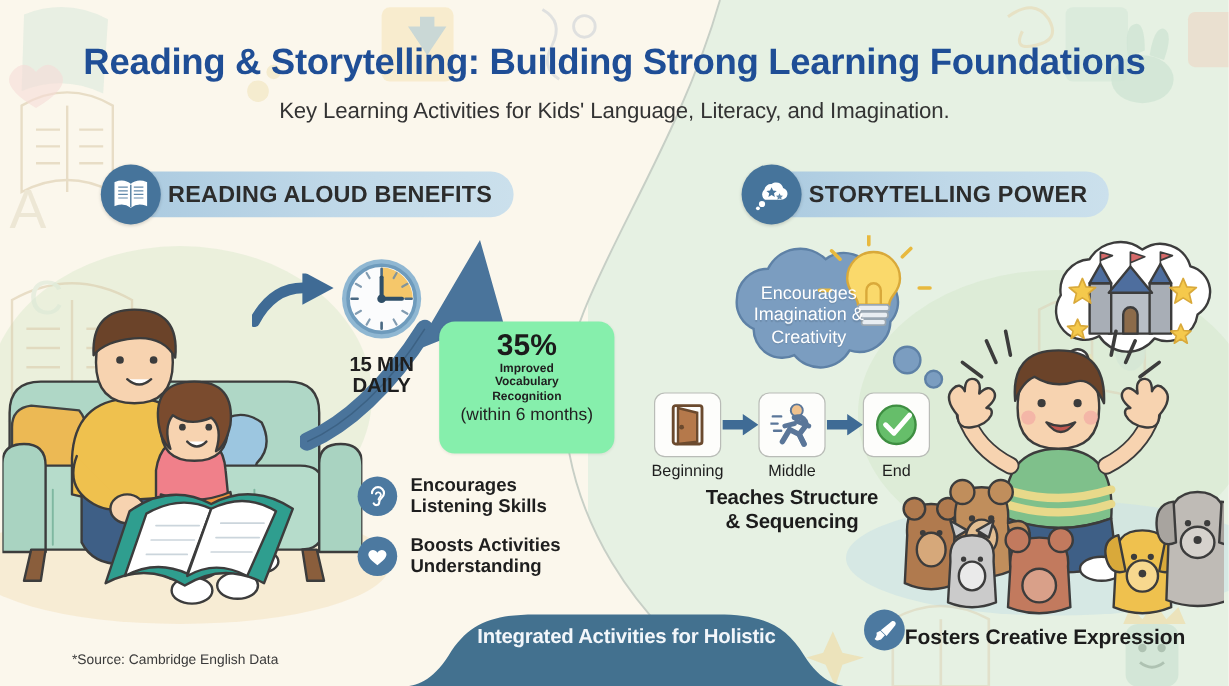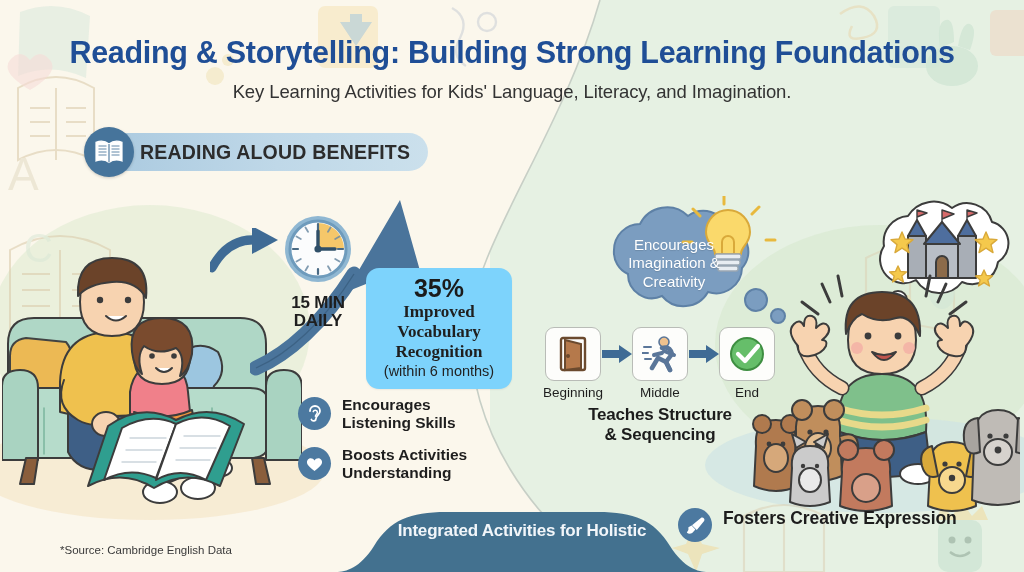--- a/index.html
+++ b/index.html
@@ -44,44 +44,44 @@
   .pill-label {
     font-size: 19.5px; font-weight: bold; color: #2C2C2C;
     letter-spacing: 0.2px; white-space: nowrap;
   }
   .pill-badge {
     position: absolute; left: -8px; top: -6px;
     width: 50px; height: 50px; border-radius: 50%;
     background: #46749B; display: flex; align-items: center; justify-content: center;
     box-shadow: 0 1px 3px rgba(0,0,0,.18);
   }
-  #pill-reading { left: 92px; top: 133px; }
+  #pill-reading { left: 92px; top: 143px; }
   #pill-story   { left: 626px; top: 143px; }
 
   
   .illus-left  { position: absolute; left: 2px;  top: 196px; width: 300px; height: 316px; z-index: 3;}
   .illus-right { position: absolute; right: 4px; top: 196px; width: 278px; height: 320px; z-index: 3;}
 
   
   .clock-wrap { position: absolute; left: 272px; top: 212px; width: 92px; text-align: center; z-index: 5; }
   .clock-label {
     margin-top: 4px; font-size: 17px; font-weight: bold; color: #1E1E1E;
     line-height: 1.08; letter-spacing: -0.2px;
   }
   .growth-arrow { position: absolute; left: 250px; top: 196px; width: 200px; height: 180px; z-index: 4; }
   .small-arrow  { position: absolute; left: 210px; top: 228px; width: 70px; height: 50px; z-index: 4; }
 
   .callout {
     position: absolute; left: 366px; top: 268px; width: 146px;
-    background: #7dd3fc; border-radius: 13px; z-index: 5;
-    padding: 7px 6px 9px; text-align: center;
+    background: #86efac; border-radius: 13px; z-index: 5;
+    padding: 7px 6px 23px; text-align: center;
     box-shadow: 0 1px 2px rgba(0,0,0,.06);
   }
   .callout-pct { font-size: 25px; font-weight: bold; color: #1B1B1B; line-height: 1.06; }
-  .callout-line { font-size: 17px; font-weight: bold; color: #1F1F1F; line-height: 1.18; font-family: Liberation Serif, serif; }
+  .callout-line { font-size: 10px; font-weight: bold; color: #1F1F1F; line-height: 1.18; }
   .callout-note { font-size: 14.5px; color: #222; line-height: 1.2; margin-top: 1px;}
 
   
   .bullets-left { position: absolute; left: 298px; top: 396px; z-index: 5; }
   .bullet { display: flex; align-items: center; gap: 11px; margin-bottom: 14px; }
   .bullet-dot {
     width: 33px; height: 33px; border-radius: 50%; background: #4C79A0;
     display: flex; align-items: center; justify-content: center; flex: 0 0 33px;
   }
   .bullet-text { font-size: 15.5px; font-weight: bold; color: #1E1E1E; line-height: 1.16; }
@@ -117,21 +117,21 @@
 
   
   .banner { position: absolute; left: 336px; bottom: 0; width: 372px; height: 66px; z-index: 8; }
   .banner-text {
     position: absolute; left: 0; right: 0; top: 14px;
     text-align: center; color: #F2F6FA; font-size: 17px; font-weight: bold;
     line-height: 1.25; letter-spacing: -0.2px;
   }
 
   
-  .fosters { position: absolute; left: 678px; top: 508px; display: flex; align-items: flex-start; gap: 11px; z-index: 8; }
+  .fosters { position: absolute; left: 720px; top: 508px; display: flex; align-items: flex-end; z-index: 8; }
   .fosters-text { font-size: 17.5px; font-weight: bold; color: #1C1C1C; letter-spacing: -0.1px; }
 </style>
 </head>
 <body>
 
 <div id="stage">
 
   <div class="panel-left"></div>
   <div class="panel-right"></div>
   <svg class="divider-svg" viewBox="0 0 1024 572">
@@ -231,20 +231,34 @@
         <g stroke="#46749B" stroke-width="1" opacity=".85">
           <path d="M4.5,7 h8 M4.5,10 h8 M4.5,13 h8 M4.5,16 h8"></path>
           <path d="M17.5,7 h8 M17.5,10 h8 M17.5,13 h8 M17.5,16 h8"></path>
         </g>
         <path d="M15,5 V23.4" stroke="#46749B" stroke-width="1.1"></path>
       </svg>
     </div>
     <span class="pill-label">READING ALOUD BENEFITS</span>
   </div>
 
+  <div class="pill" id="pill-story">
+    <div class="pill-badge">
+      <svg width="32" height="28" viewBox="0 0 32 28">
+        <path d="M10,10 a5.5,5.5 0 0 1 6,-4.6 a6,6 0 0 1 9.6,3.2 a5,5 0 0 1 -1.6,9.8 H10.5 a5.2,5.2 0 0 1 -0.5,-8.4 z" fill="#FFFFFF"></path>
+        <circle cx="8" cy="22" r="2.6" fill="#FFFFFF"></circle>
+          <circle cx="4.6" cy="25.6" r="1.6" fill="#FFFFFF"></circle>
+        <g fill="#46749B">
+          <path d="M16,8 l1.3,2.8 l3,.3 l-2.3,2 l.7,3 l-2.7,-1.6 l-2.7,1.6 l.7,-3 l-2.3,-2 l3,-.3z"></path>
+          <path d="M22.6,13 l.9,1.9 l2,.2 l-1.5,1.4 l.4,2 l-1.8,-1.1 l-1.8,1.1 l.4,-2 l-1.5,-1.4 l2,-.2z" opacity=".85"></path>
+        </g>
+      </svg>
+    </div>
+    <span class="pill-label">STORYTELLING POWER</span>
+  </div>
 
   <svg class="illus-left" viewBox="0 0 300 316">
     <g stroke="#3C3C3C" stroke-width="2" stroke-linejoin="round" stroke-linecap="round">
 
       <path d="M6,148 q0,-26 26,-26 h206 q26,0 26,26 v64 H6 z" fill="#AFD7C6"></path>
 
       <path d="M8,160 q0,-16 16,-18 l40,4 q10,12 2,28 l-12,42 q-34,4 -46,-12 z" fill="#F0B84E" opacity=".95"></path>
       <path d="M188,152 q14,-6 28,4 q10,20 -4,34 l-8,24 q-22,4 -32,-10 z" fill="#9CC6E0"></path>
 
       <path d="M2,206 q0,-14 18,-14 h228 q18,0 18,14 v42 q0,14 -18,14 H20 q-18,0 -18,-14 z" fill="#B6DCCB"></path>

